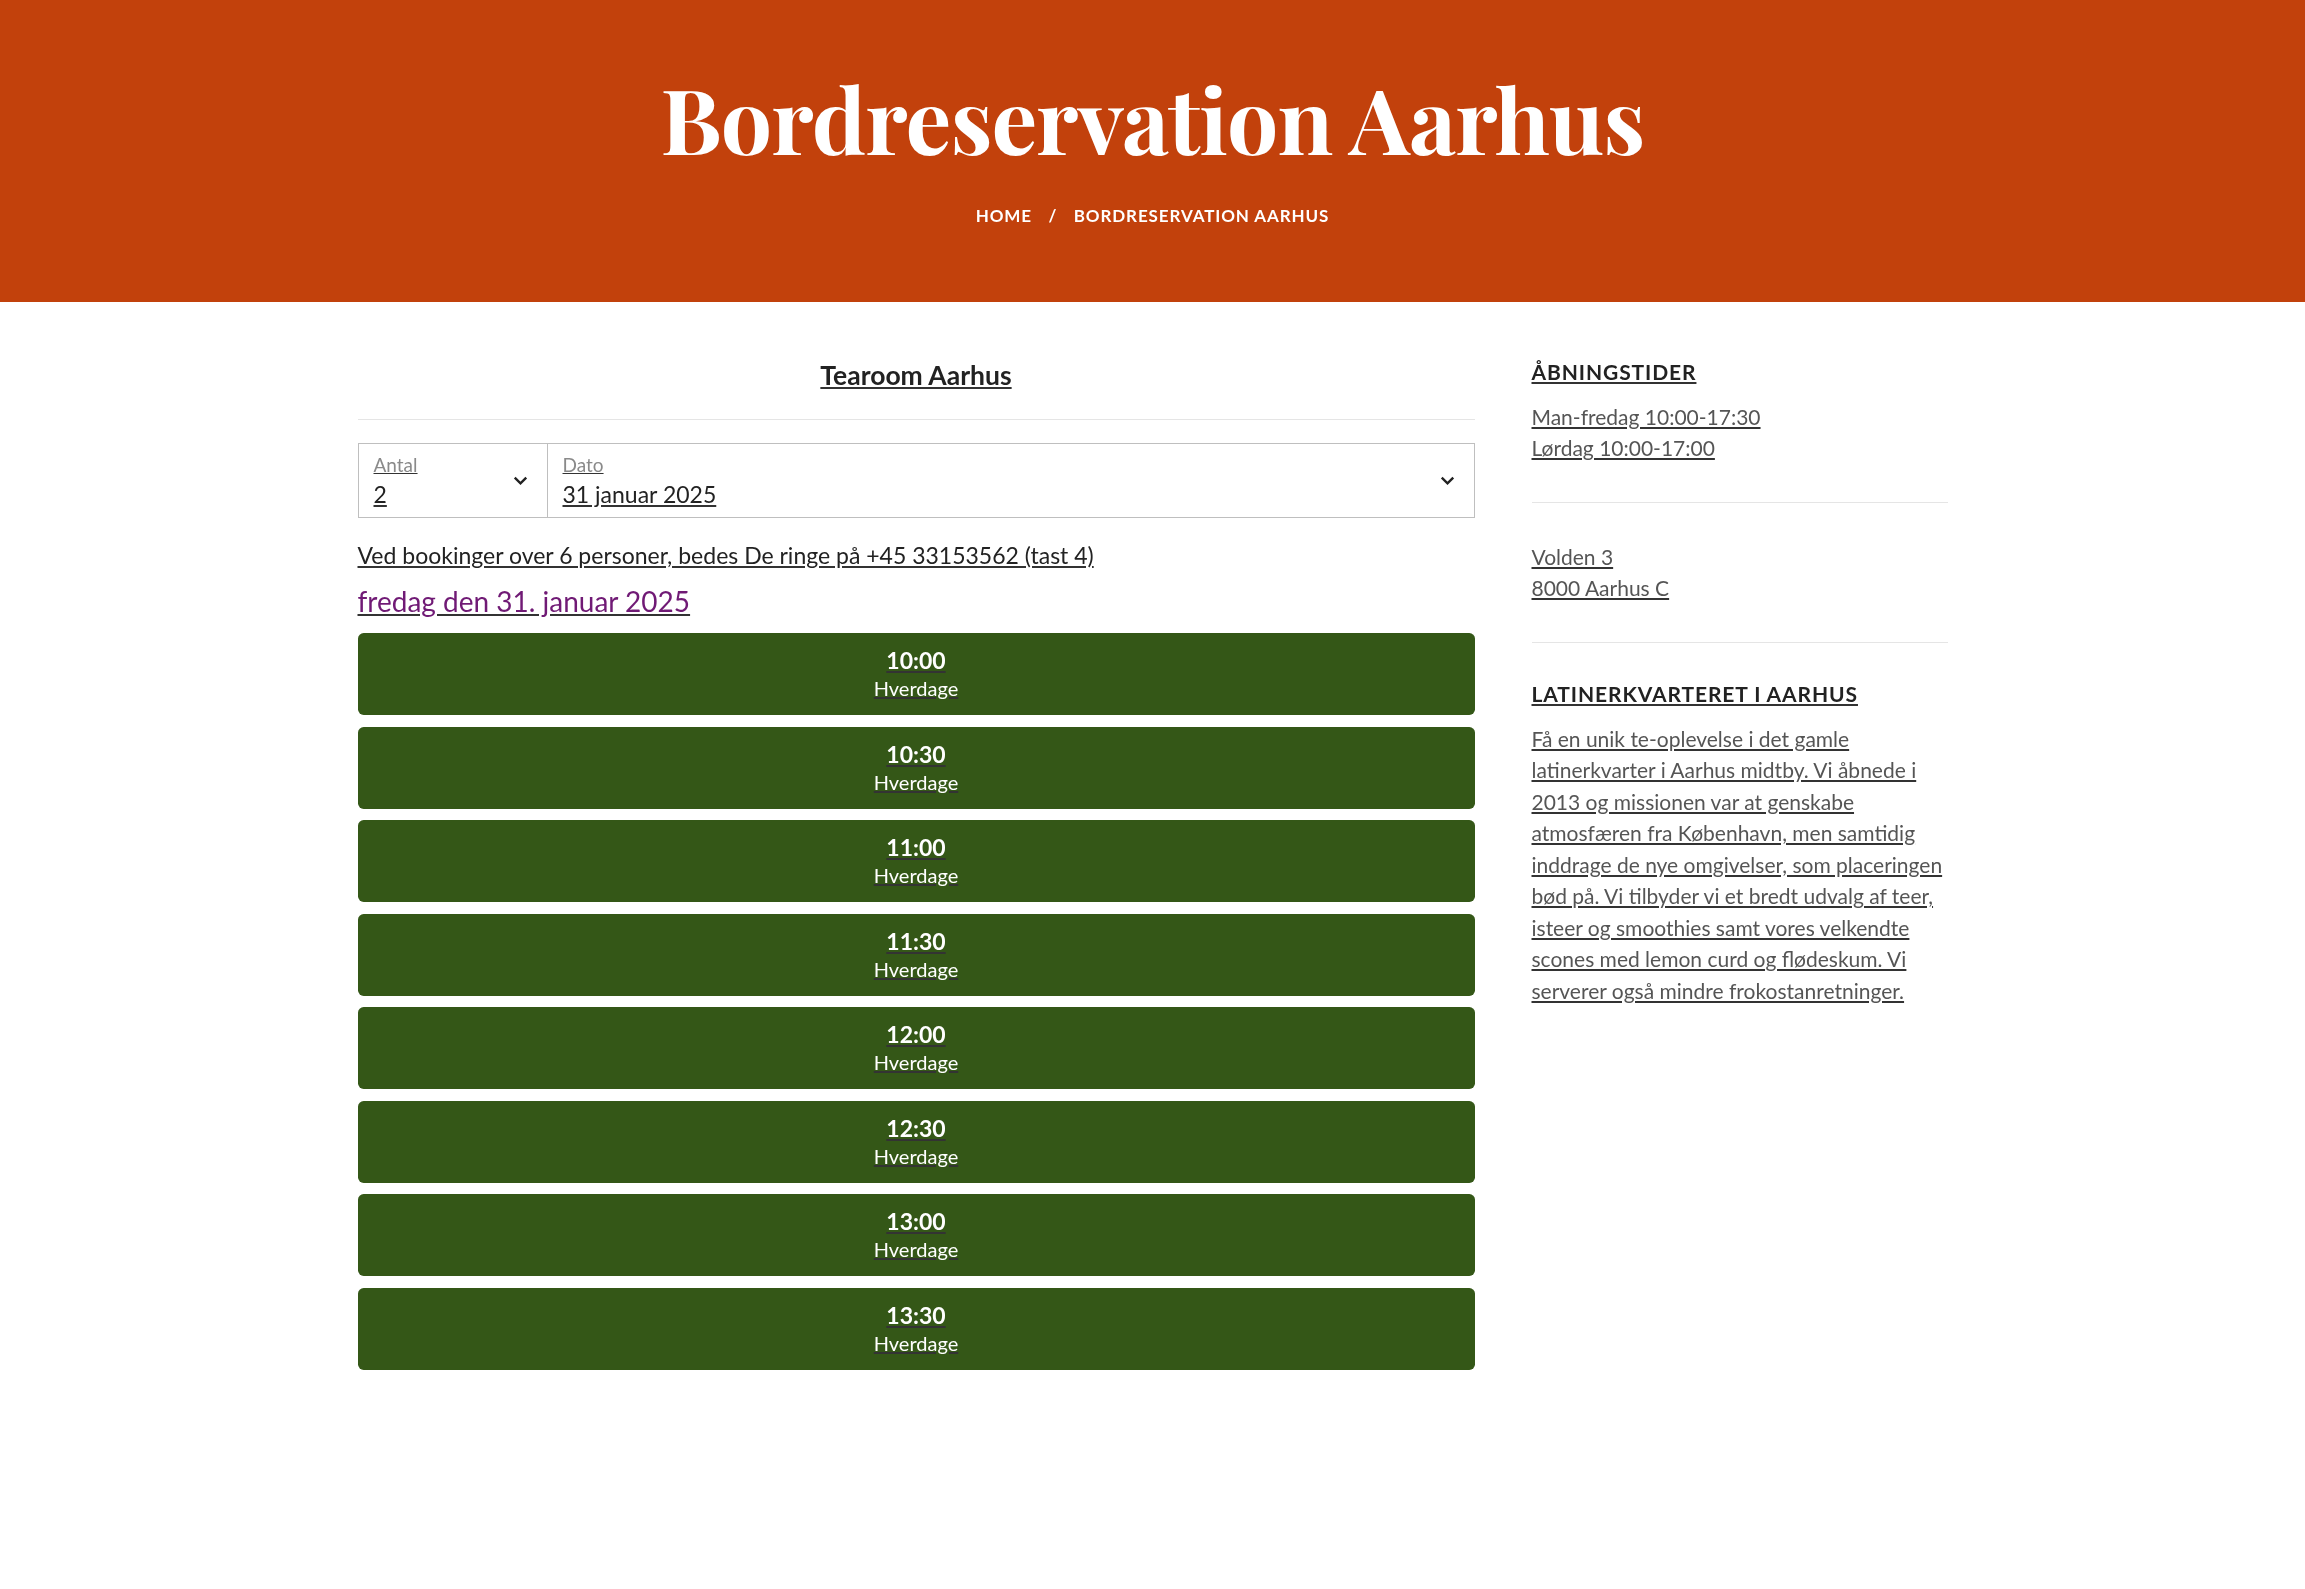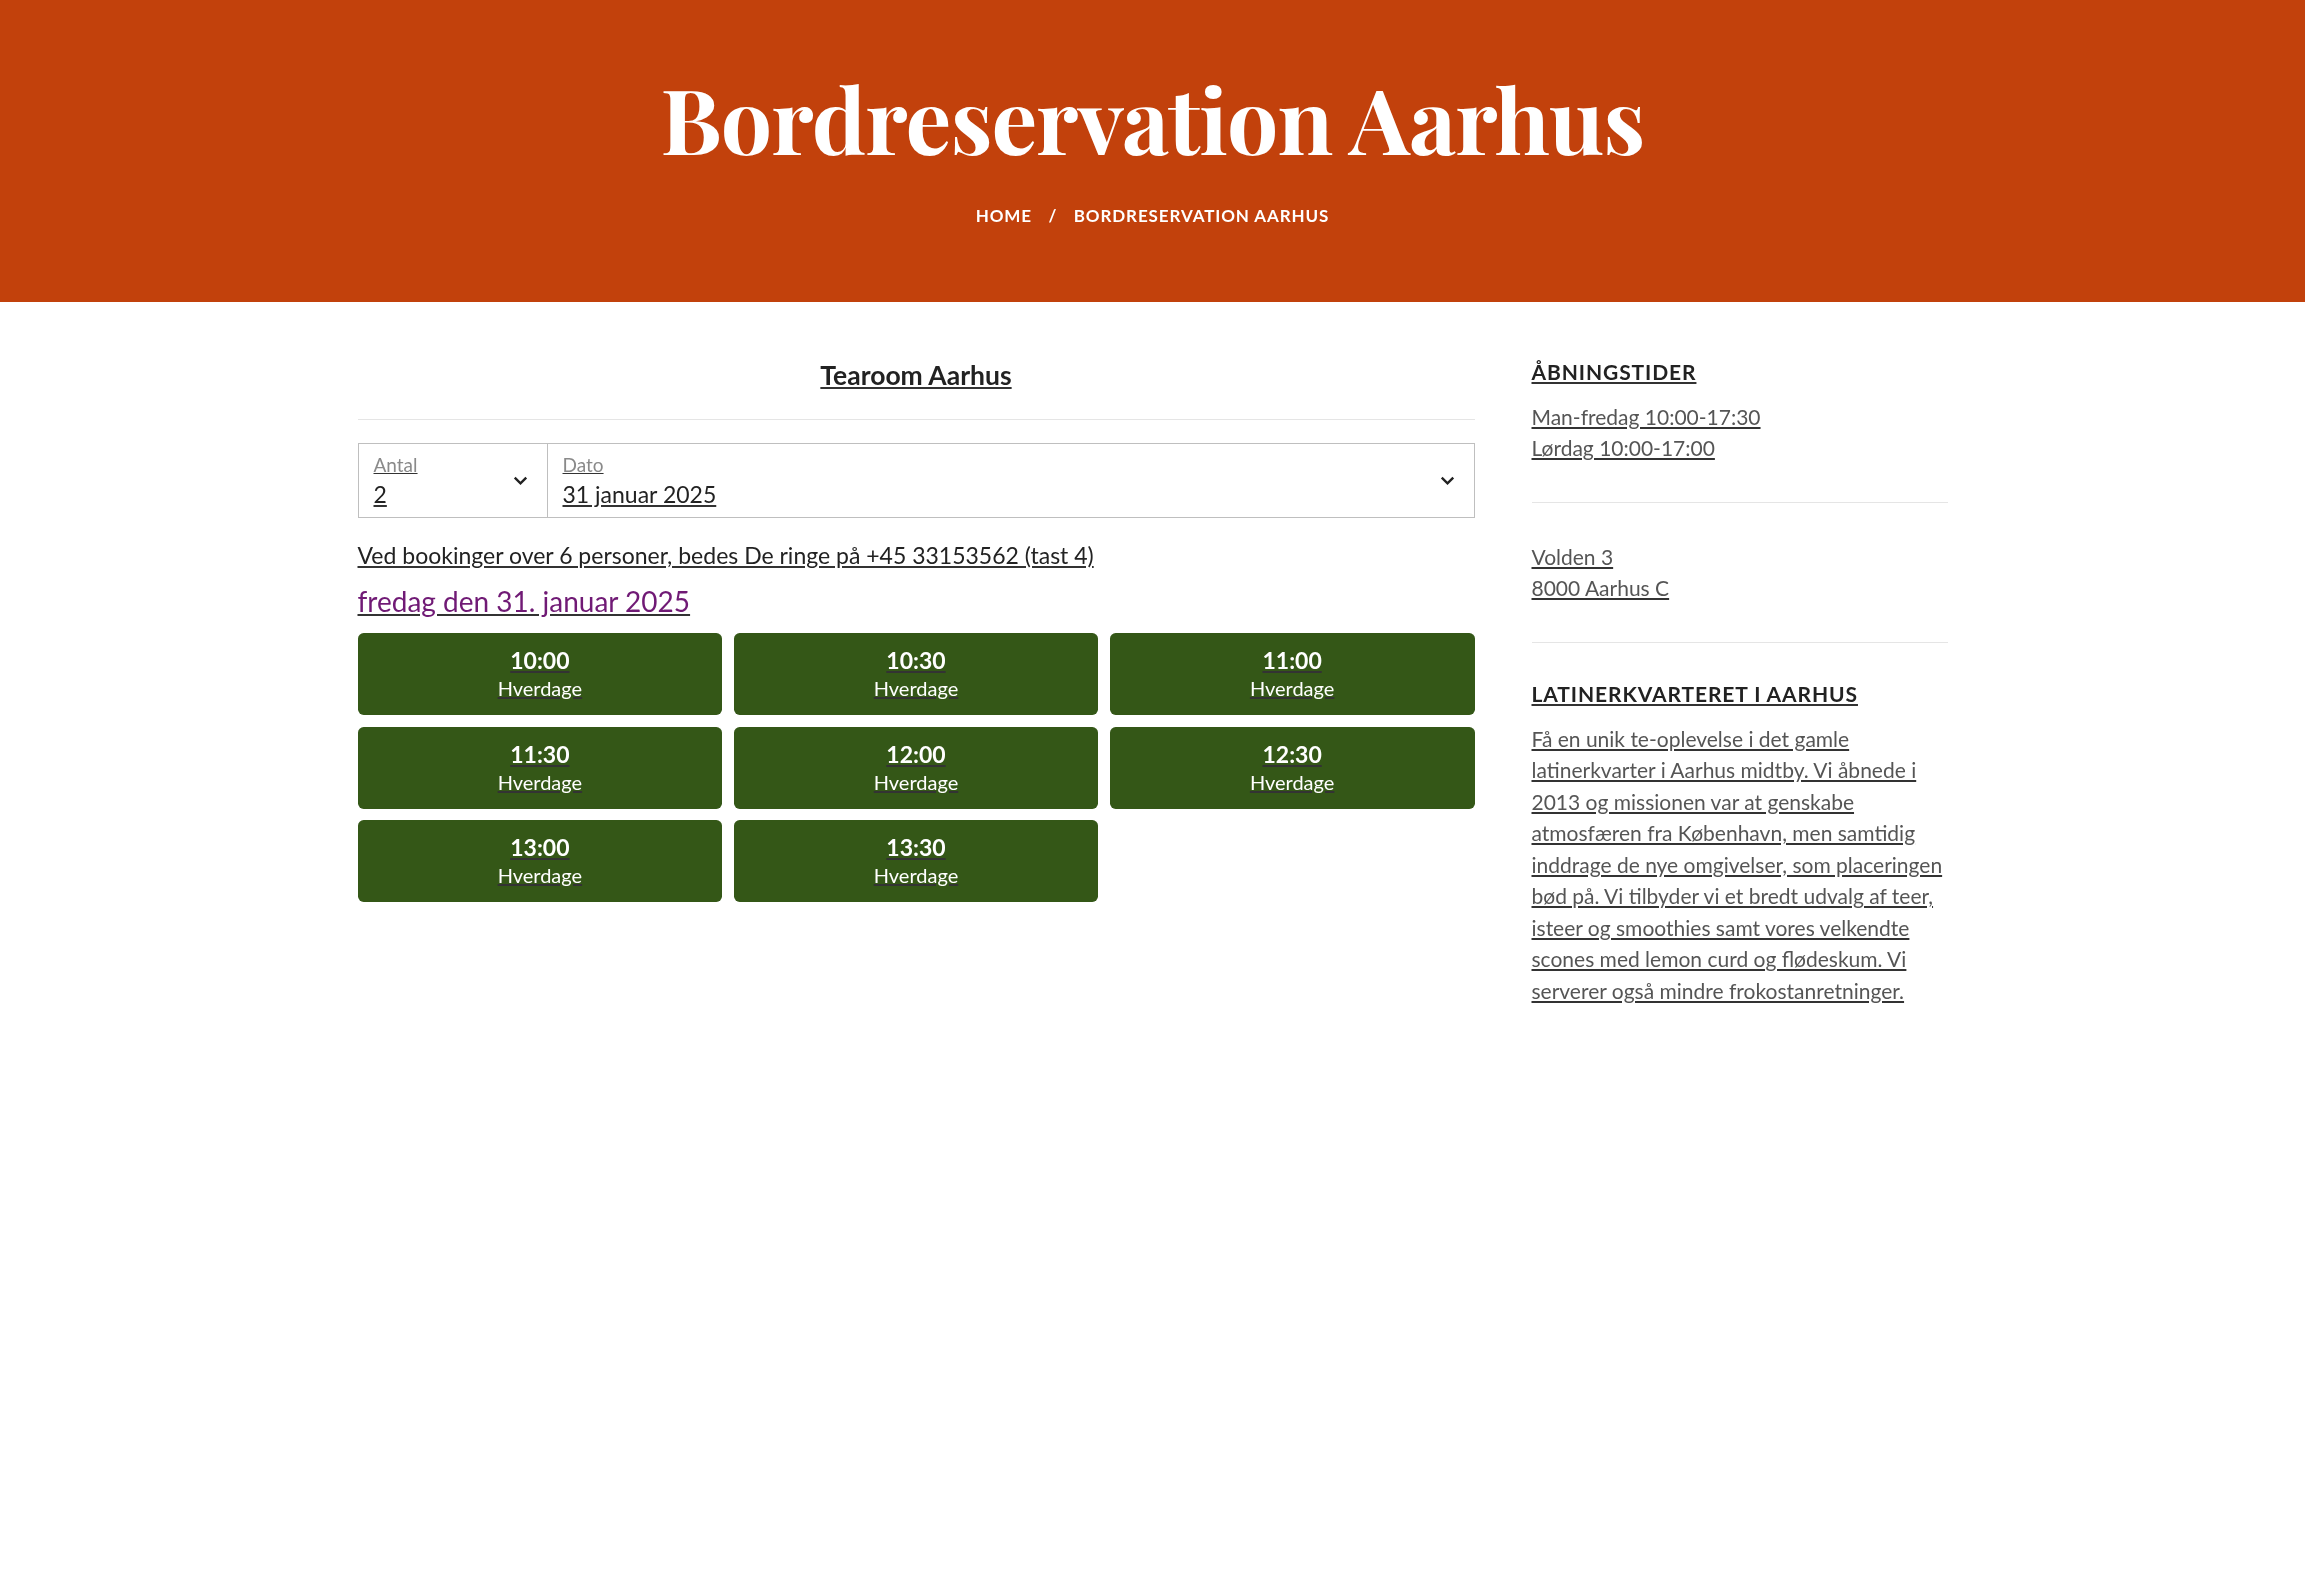--- a/index.html
+++ b/index.html
@@ -77,21 +77,21 @@
     }
     .date-heading {
       font-size: 28px;
       color: #701a75;
       font-weight: 400;
       margin-bottom: 15px;
     }
 
     .slots {
       display: grid;
-      grid-template-columns: 1fr 1fr 1fr;
+      grid-template-columns: 1fr;
       gap: 11.4px;
     }
     .slot {
       background: #345717;
       border-radius: 5.7px;
       padding: 13.2px 0 15px;
       text-align: center;
       cursor: pointer;
       color: #fff;
     }

